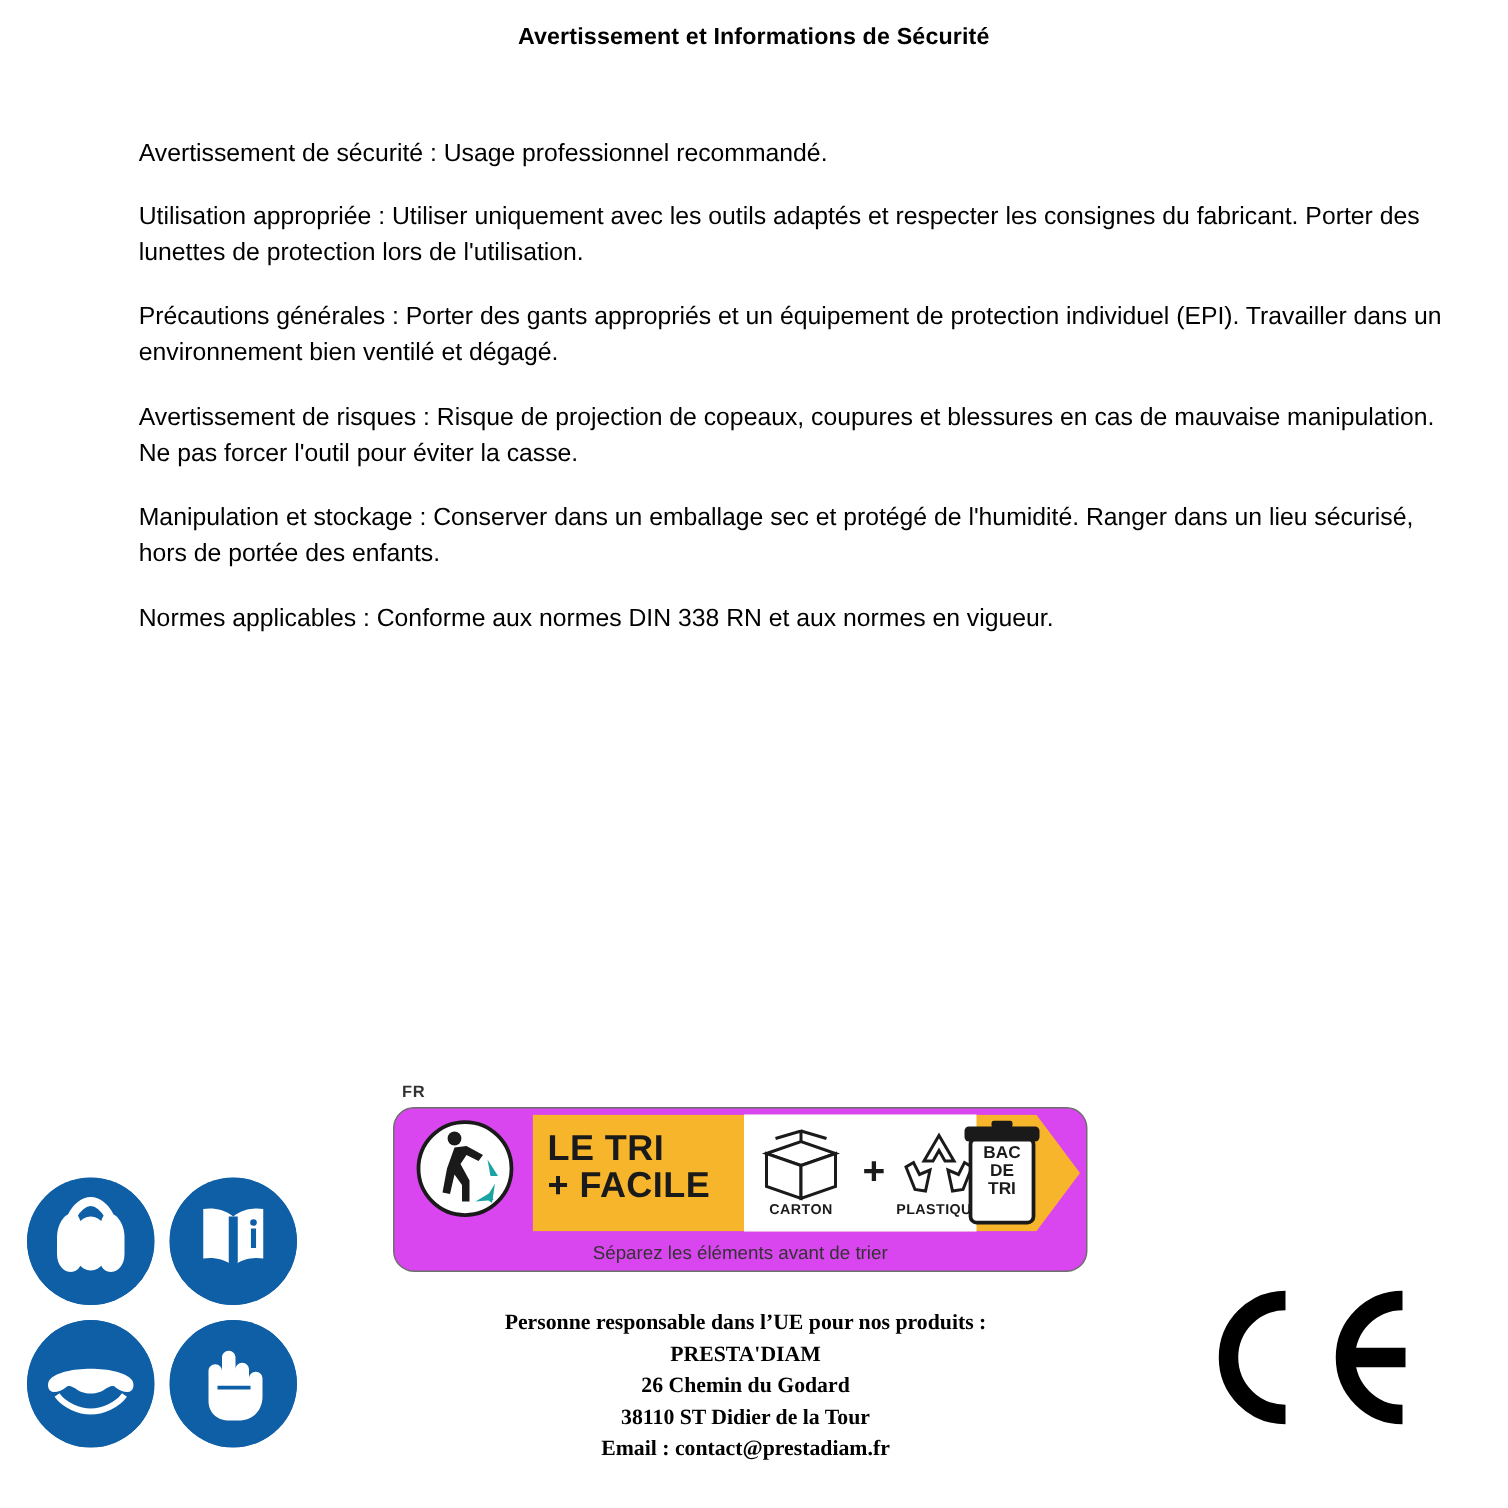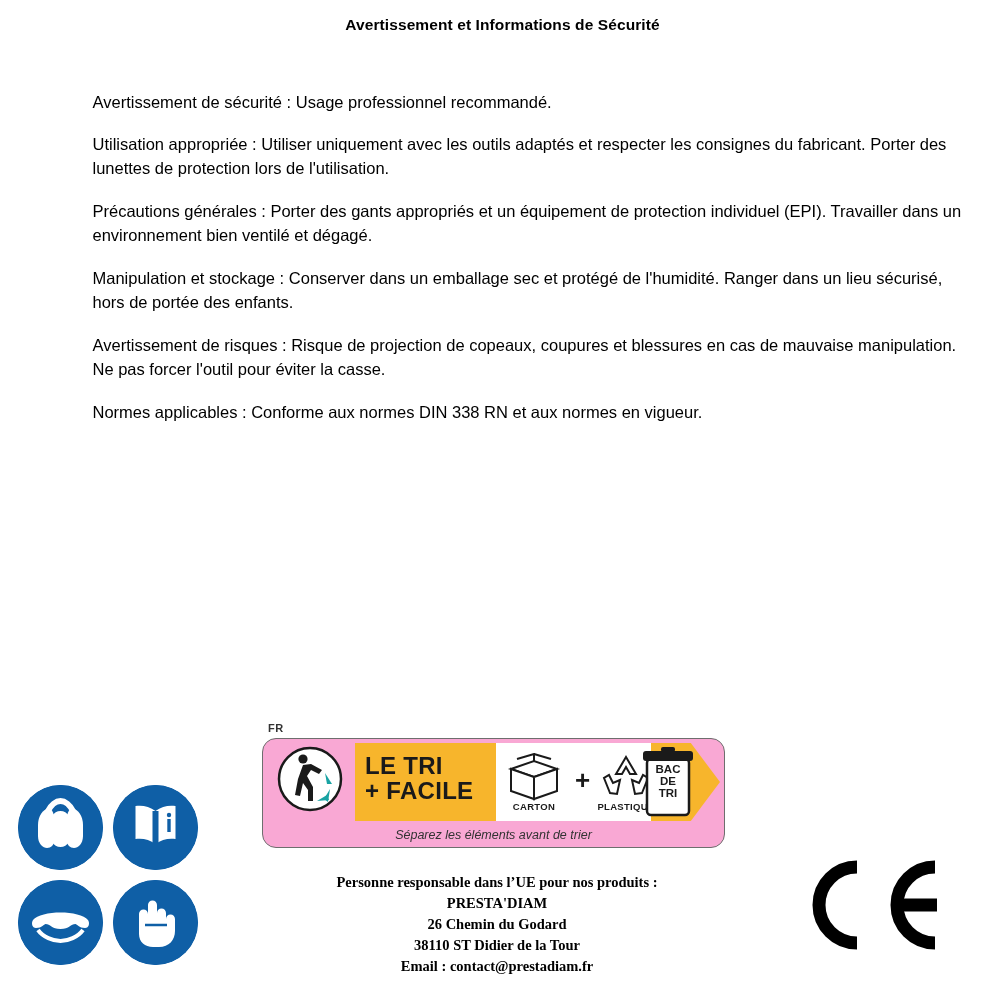--- a/index.html
+++ b/index.html
@@ -80,32 +80,31 @@
     letter-spacing: 0.5px;
   }
   .banner-box {
     position: absolute;
     left: 0;
     top: 16px;
     width: 463px;
     height: 110px;
     border: 1.5px solid #6e6e6e;
     border-radius: 14px;
-    background: #f9a8d4;
+    background: #d946ef;
     box-sizing: border-box;
     overflow: hidden;
   }
   .sep-note {
     position: absolute;
     left: 0;
     right: 0;
     bottom: 5px;
     text-align: center;
     font-size: 12.5px;
-    font-style: italic;
     color: #333;
   }
   .yellow-band {
     position: absolute;
     left: 92px;
     top: 4px;
     width: 365px;
     height: 78px;
     background: #F7B52C;
     clip-path: polygon(0 0, 92% 0, 100% 50%, 92% 100%, 0 100%);
@@ -178,22 +177,22 @@
 <body>
 
 <div class="page">
 
   <div class="doc-title">Avertissement et Informations de Sécurité</div>
 
   <div class="body-text">
     <p class="para">Avertissement de sécurité : Usage professionnel recommandé.</p>
     <p class="para">Utilisation appropriée : Utiliser uniquement avec les outils adaptés et respecter les consignes du fabricant. Porter des lunettes de protection lors de l'utilisation.</p>
     <p class="para">Précautions générales : Porter des gants appropriés et un équipement de protection individuel (EPI). Travailler dans un environnement bien ventilé et dégagé.</p>
+    <p class="para">Avertissement de risques : Risque de projection de copeaux, coupures et blessures en cas de mauvaise manipulation. Ne pas forcer l'outil pour éviter la casse.</p>
     <p class="para">Manipulation et stockage : Conserver dans un emballage sec et protégé de l'humidité. Ranger dans un lieu sécurisé, hors de portée des enfants.</p>
-    <p class="para">Avertissement de risques : Risque de projection de copeaux, coupures et blessures en cas de mauvaise manipulation. Ne pas forcer l'outil pour éviter la casse.</p>
     <p class="para">Normes applicables : Conforme aux normes DIN 338 RN et aux normes en vigueur.</p>
   </div>
 
   <div class="pictos">
     <div class="picto-row">
       <div class="picto">
         <svg width="85" height="85" viewBox="0 0 85 85">
           <circle cx="42.5" cy="42.5" r="42.5" fill="#0f5fa6"></circle>
           <path d="M20 40c0-9 5-16 10-16s6 5 6 10v22c0 4-3 7-7 7s-9-4-9-12z" fill="#ffffff"></path>
           <path d="M65 40c0-9-5-16-10-16s-6 5-6 10v22c0 4 3 7 7 7s9-4 9-12z" fill="#ffffff"></path>

